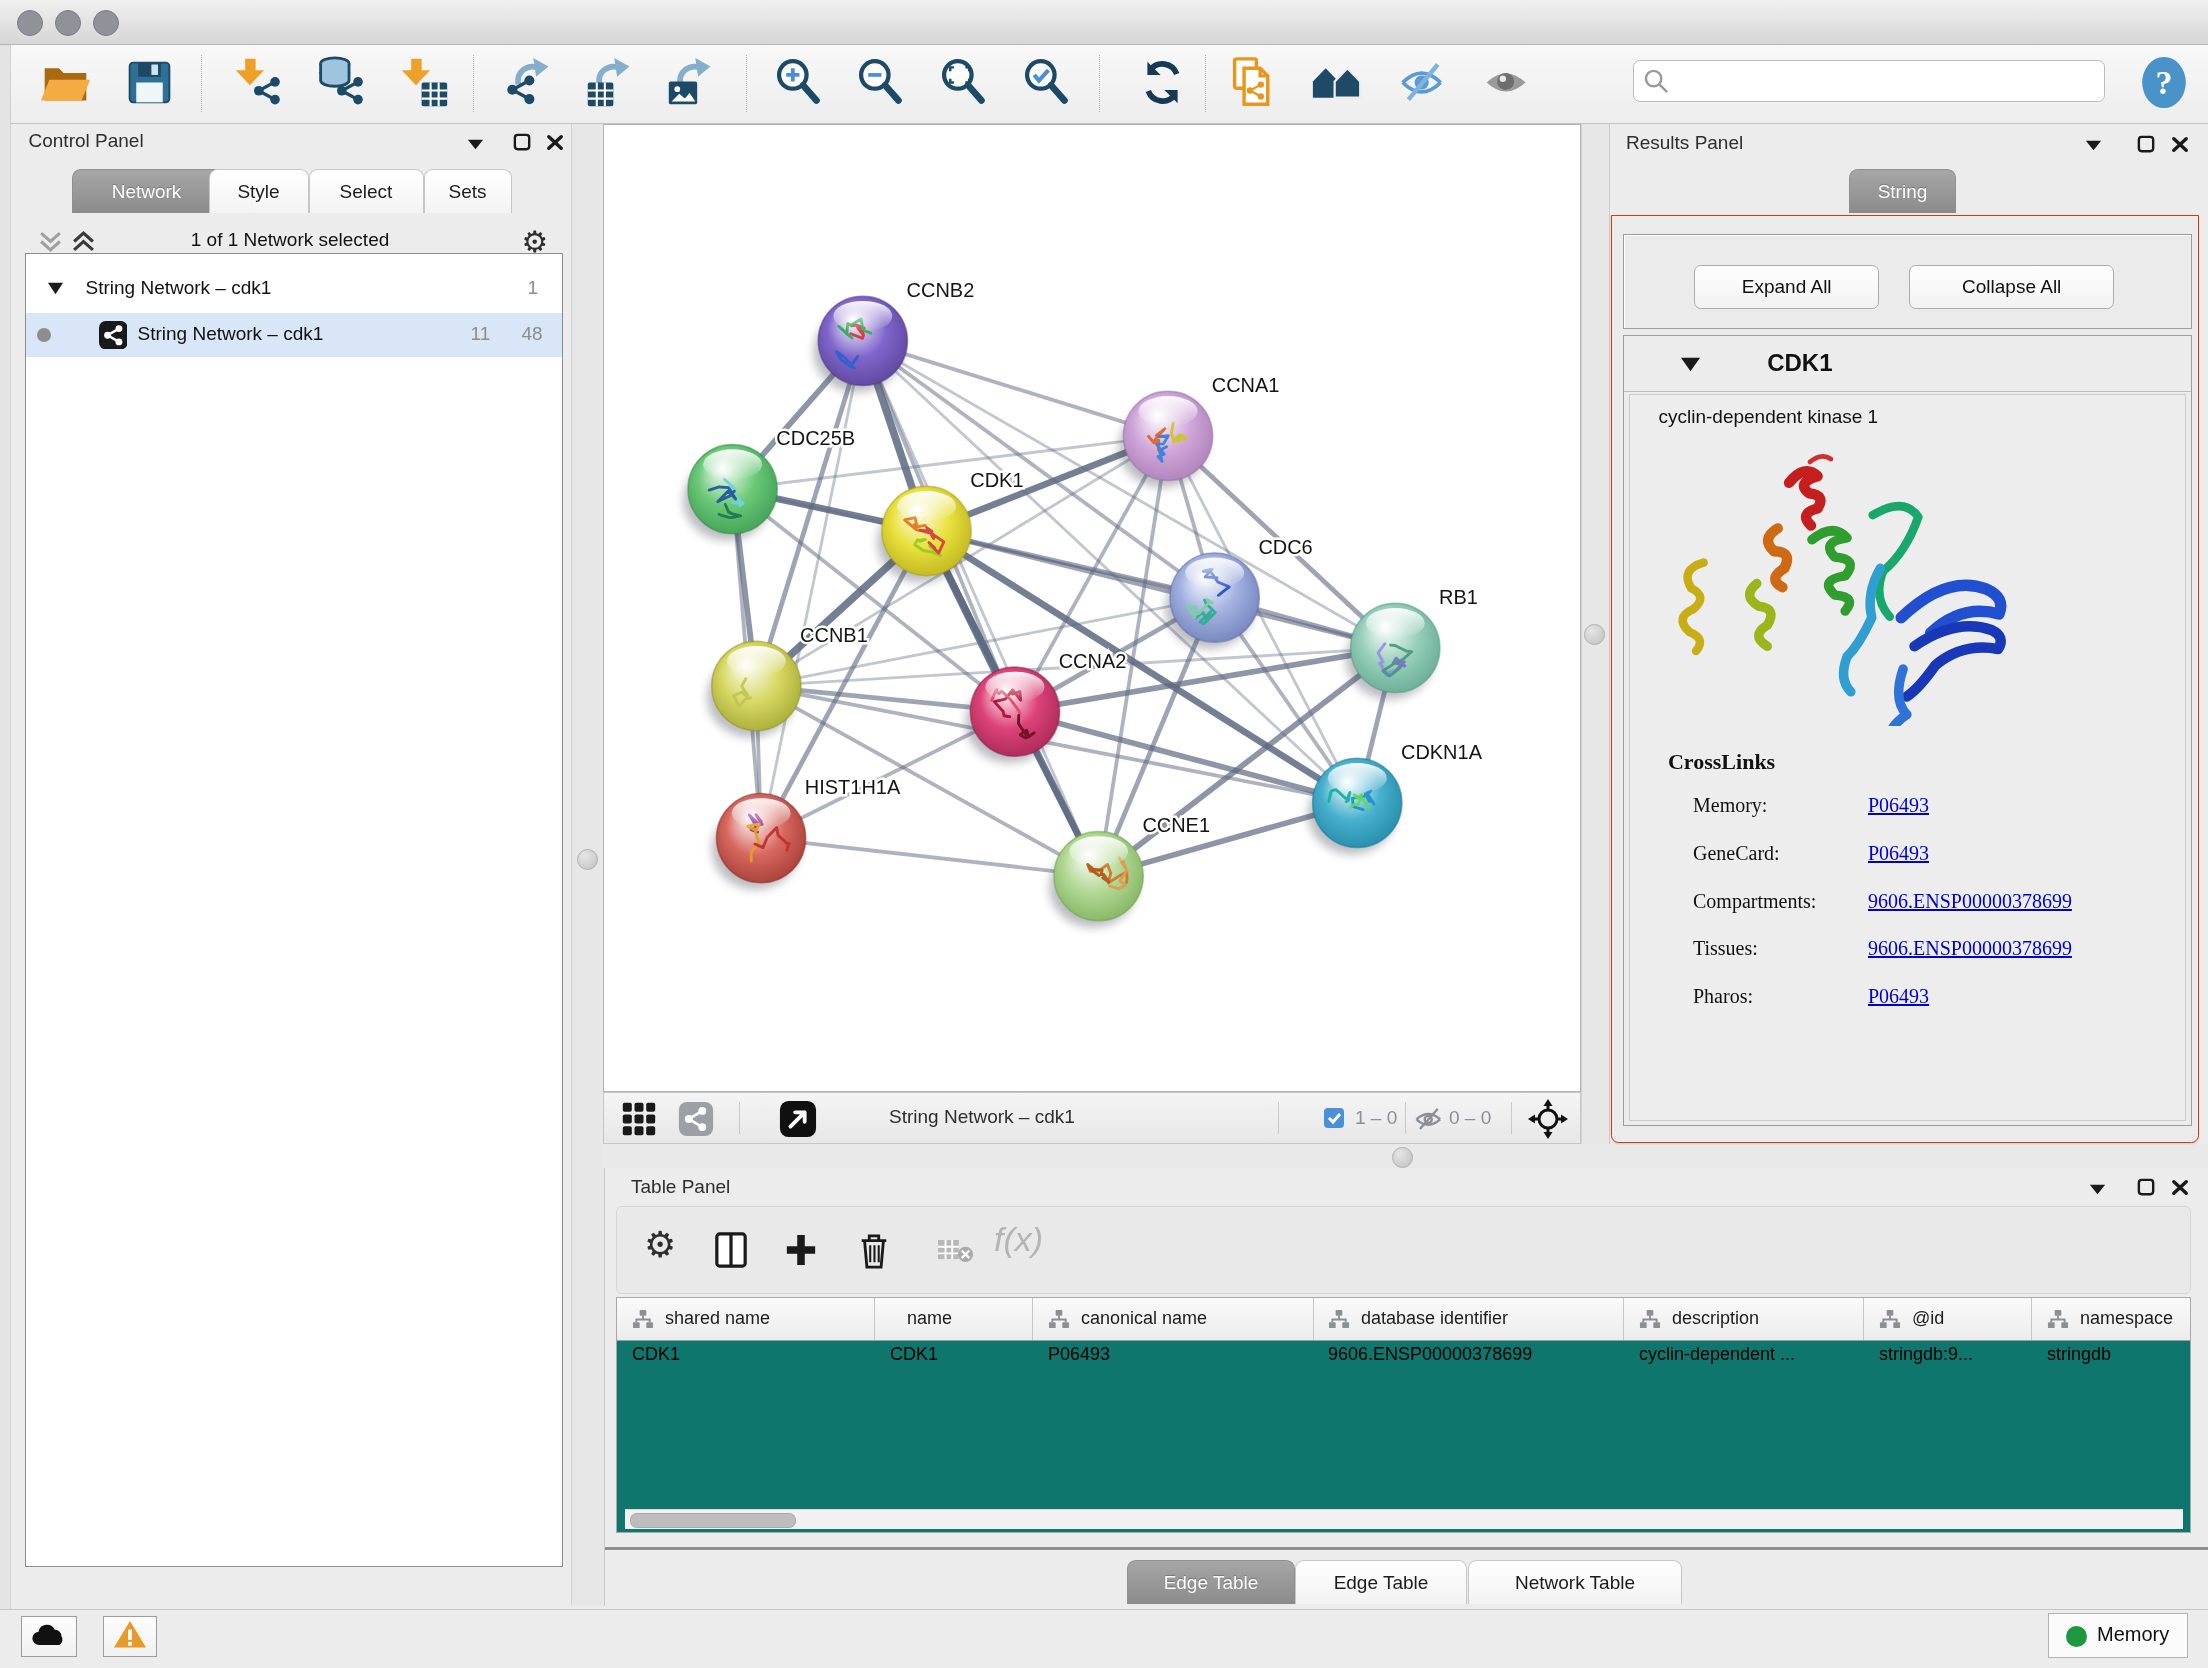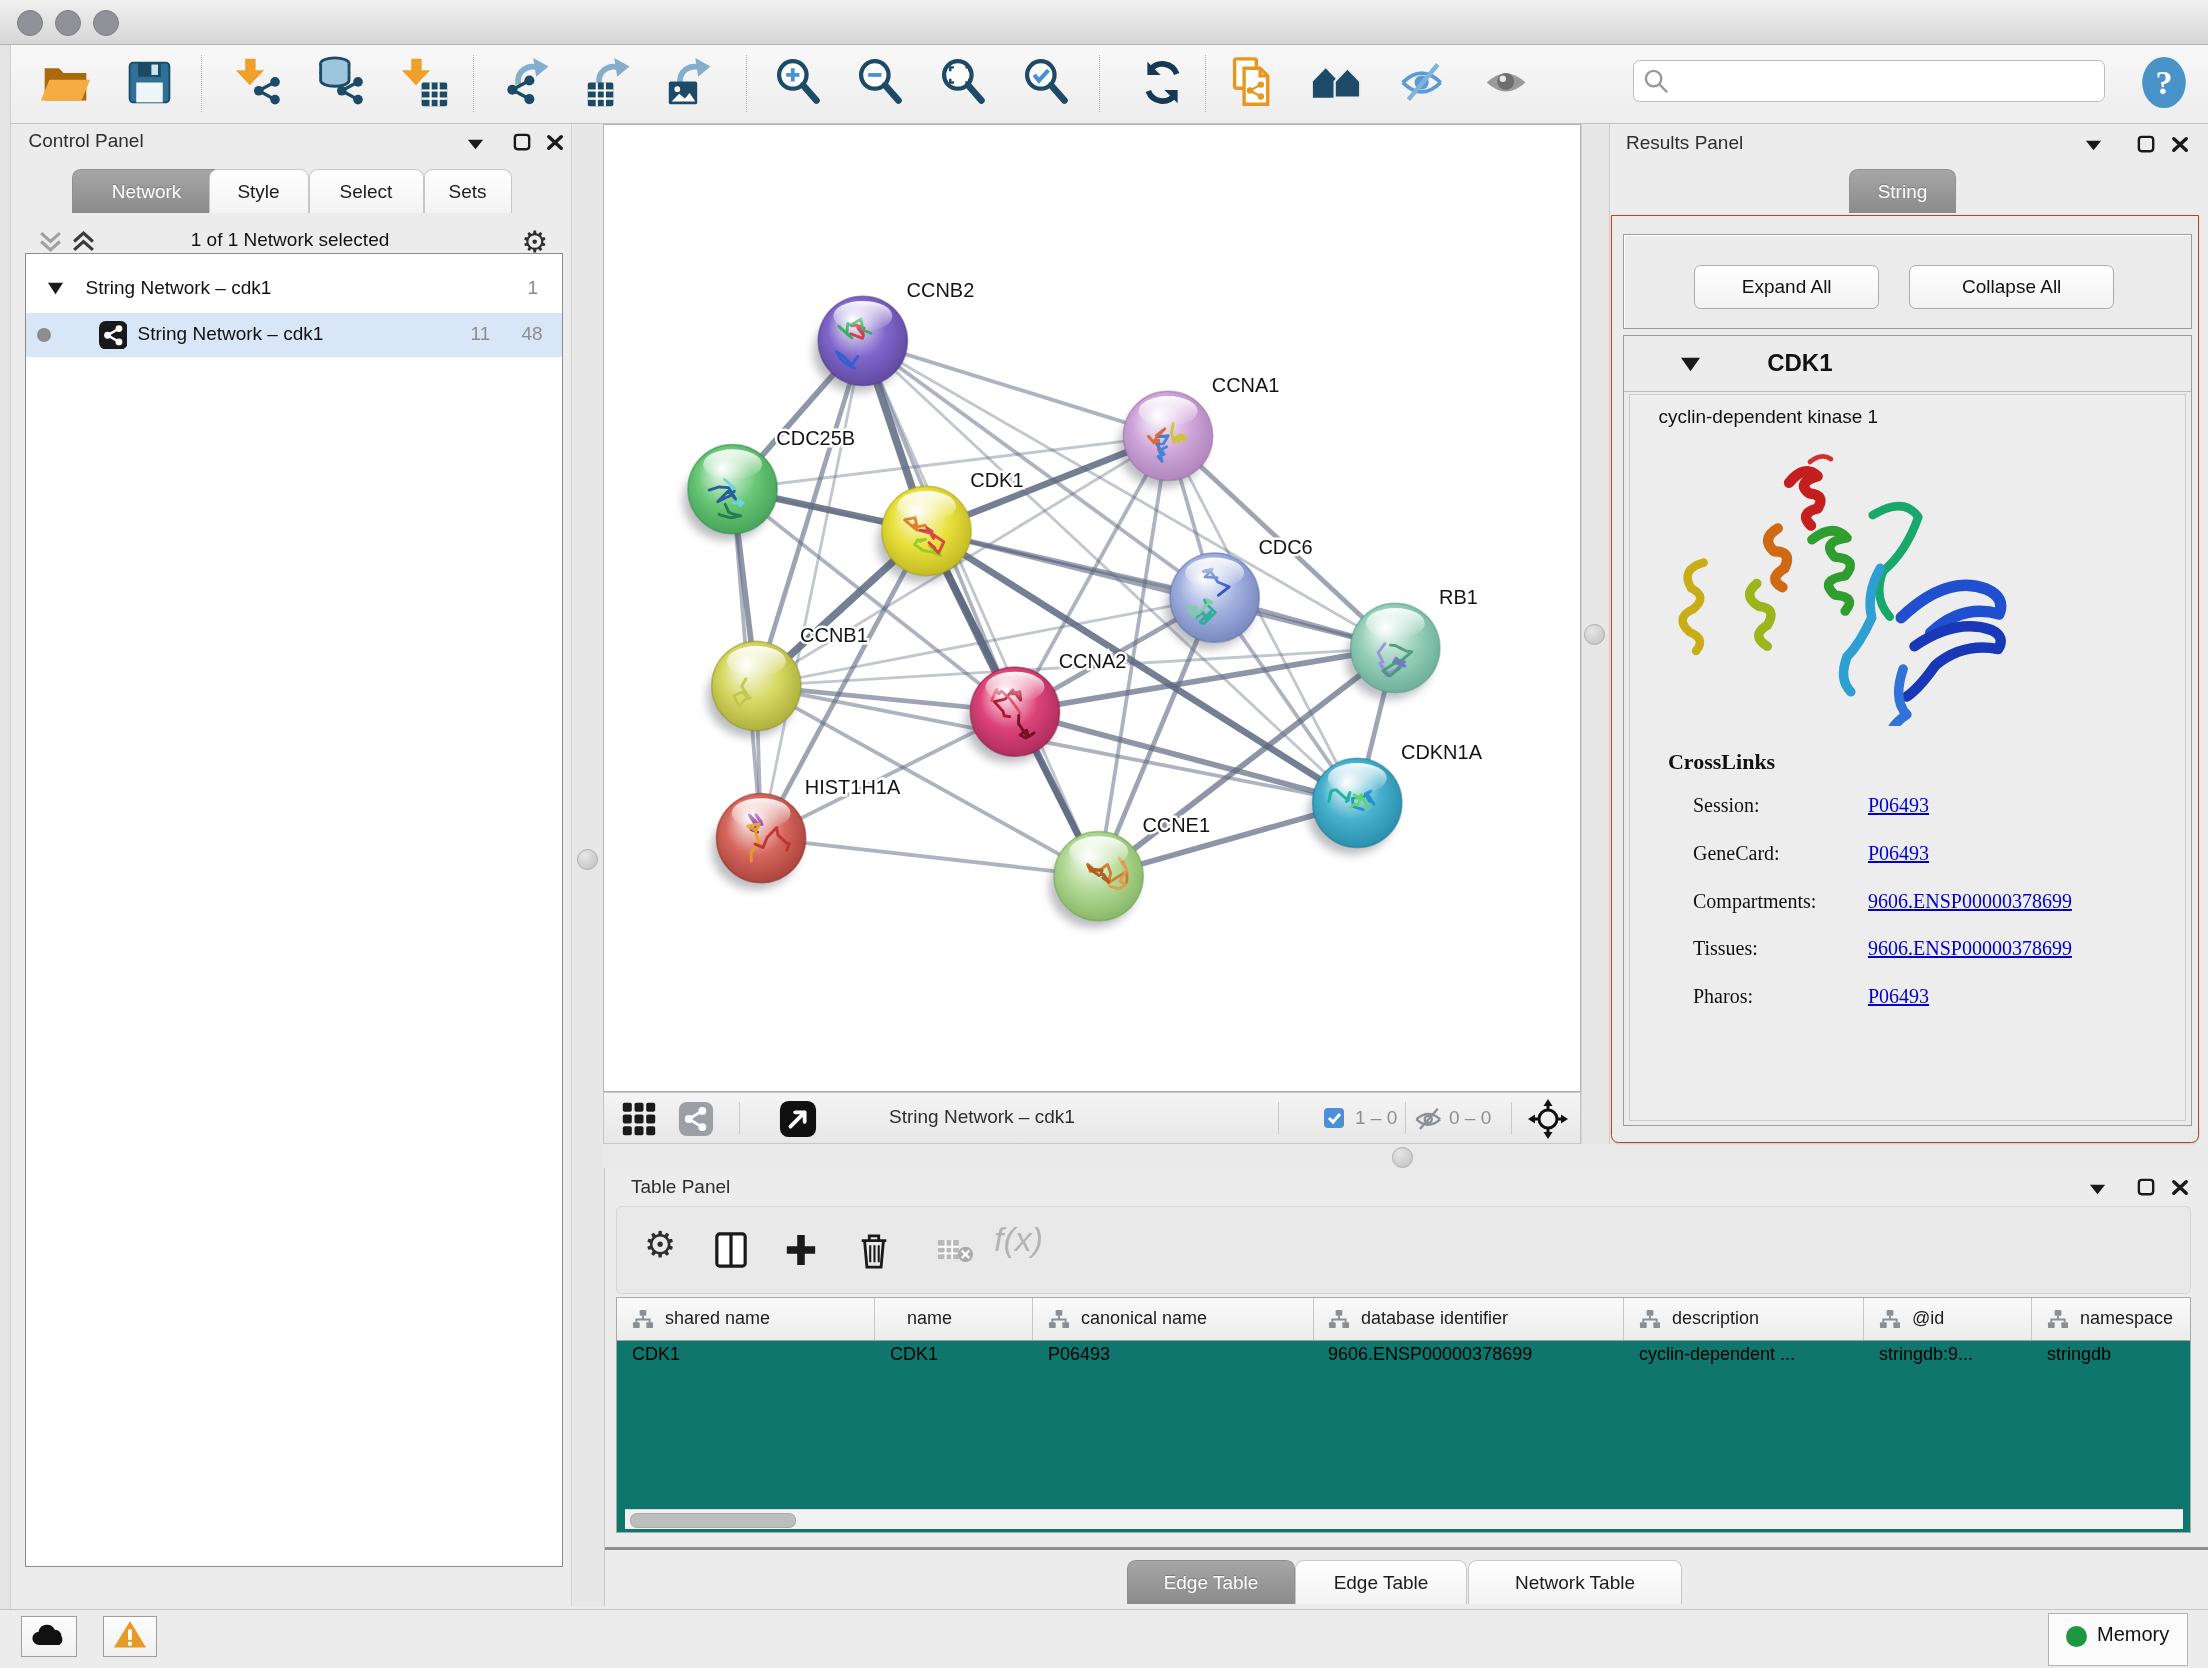--- a/index.html
+++ b/index.html
@@ -89,21 +89,21 @@
   .td{position:absolute;top:46px;height:38px;font-size:18px;color:#000;white-space:nowrap;overflow:hidden;}
   #tp-hscroll{position:absolute;left:7.6px;top:211px;width:1558px;height:19px;background:#f1f1f1;
       border-top:1px solid #d9d9d9;}
   #tp-thumb{position:absolute;left:5.7px;top:2.9px;width:164px;height:13.3px;border-radius:6.7px;
       background:#bdbdbd;border:1px solid #a9a9a9;}
   #tp-bottom-line{left:605px;top:1547px;width:1604px;height:2.9px;background:#8f8f8f;}
   
   #statusbar{left:0;top:1609px;width:2208px;height:59px;background:#ececec;border-top:1px solid #c6c6c6;}
   .sb-btn{position:absolute;top:5.7px;height:41px;box-sizing:border-box;border:1.9px solid #9d9d9d;
       background:linear-gradient(#fdfdfd,#f1f1f1);}
-  #memory-btn{position:absolute;left:2048px;top:2.9px;width:140px;height:53px;box-sizing:border-box;
+  #memory-btn{position:absolute;left:2048px;top:2.9px;width:140px;height:45px;box-sizing:border-box;
       border:1.9px solid #b3b3b3;background:#fbfbfb;}
   #memory-label{position:absolute;left:48px;top:9.5px;font-size:20px;color:#111;}
   #memory-dot{position:absolute;left:17px;top:12.4px;width:21px;height:21px;border-radius:50%;background:#1d9740;}
   #left-edge{left:0;top:45px;width:9.5px;height:1624px;background:#e4e4e4;border-right:1px solid #cfcfcf;}
   svg{display:block;}
 </style>
 </head>
 <body>
 
 <div id="app">
@@ -779,21 +779,21 @@
               <path d="M226 78 q33 -20 48 2 q-13 37 -37 57 q-11 28 7 48" stroke="#19a86c" stroke-width="9"></path>
               <path d="M234 134 q-15 26 -9 52 q-13 28 -26 41 q-9 24 4 37" stroke="#2f9ed0" stroke-width="10"></path>
               <path d="M256 186 q48 -46 90 -30 q20 9 13 26 q-39 -11 -72 20" stroke="#2050cf" stroke-width="12"></path>
               <path d="M270 216 q44 -30 81 -17 q15 7 7 20 q-37 -7 -66 17 q-17 24 -30 33" stroke="#1838b8" stroke-width="11"></path>
               <path d="M258 240 q-11 33 4 48 q-17 11 -20 26" stroke="#2f72d8" stroke-width="10"></path>
             </g>
           </svg>
           <div id="xl-head" class="xl-serif">CrossLinks</div>
           <div id="xl-rows">
               <div class="xl-row" style="top: 399px;">
-                <span class="xl-label xl-serif">Session:</span>
+                <span class="xl-label xl-serif">Memory:</span>
                 <span class="xl-link xl-serif">P06493</span>
               </div>
               <div class="xl-row" style="top: 447px;">
                 <span class="xl-label xl-serif">GeneCard:</span>
                 <span class="xl-link xl-serif">P06493</span>
               </div>
               <div class="xl-row" style="top: 495px;">
                 <span class="xl-label xl-serif">Compartments:</span>
                 <span class="xl-link xl-serif">9606.ENSP00000378699</span>
               </div>

